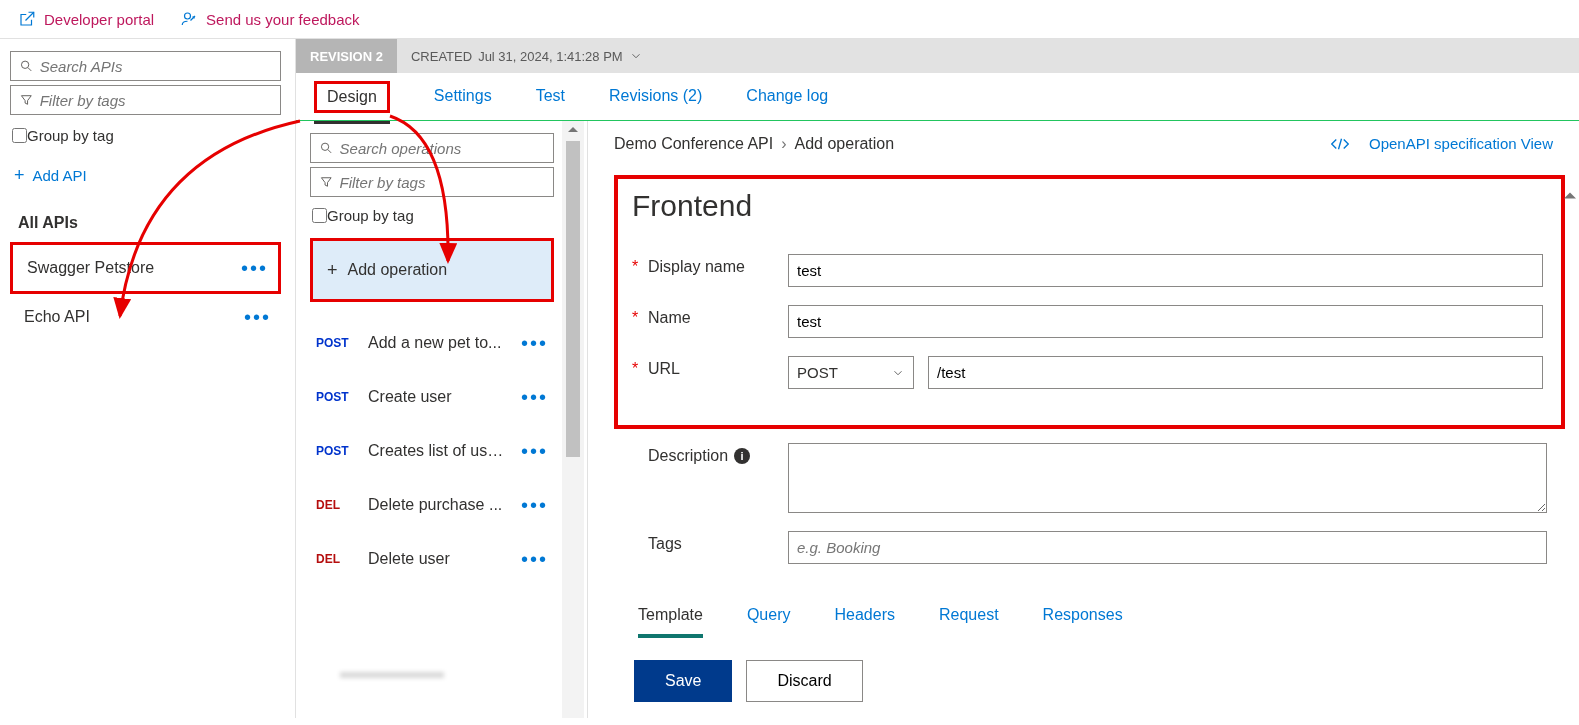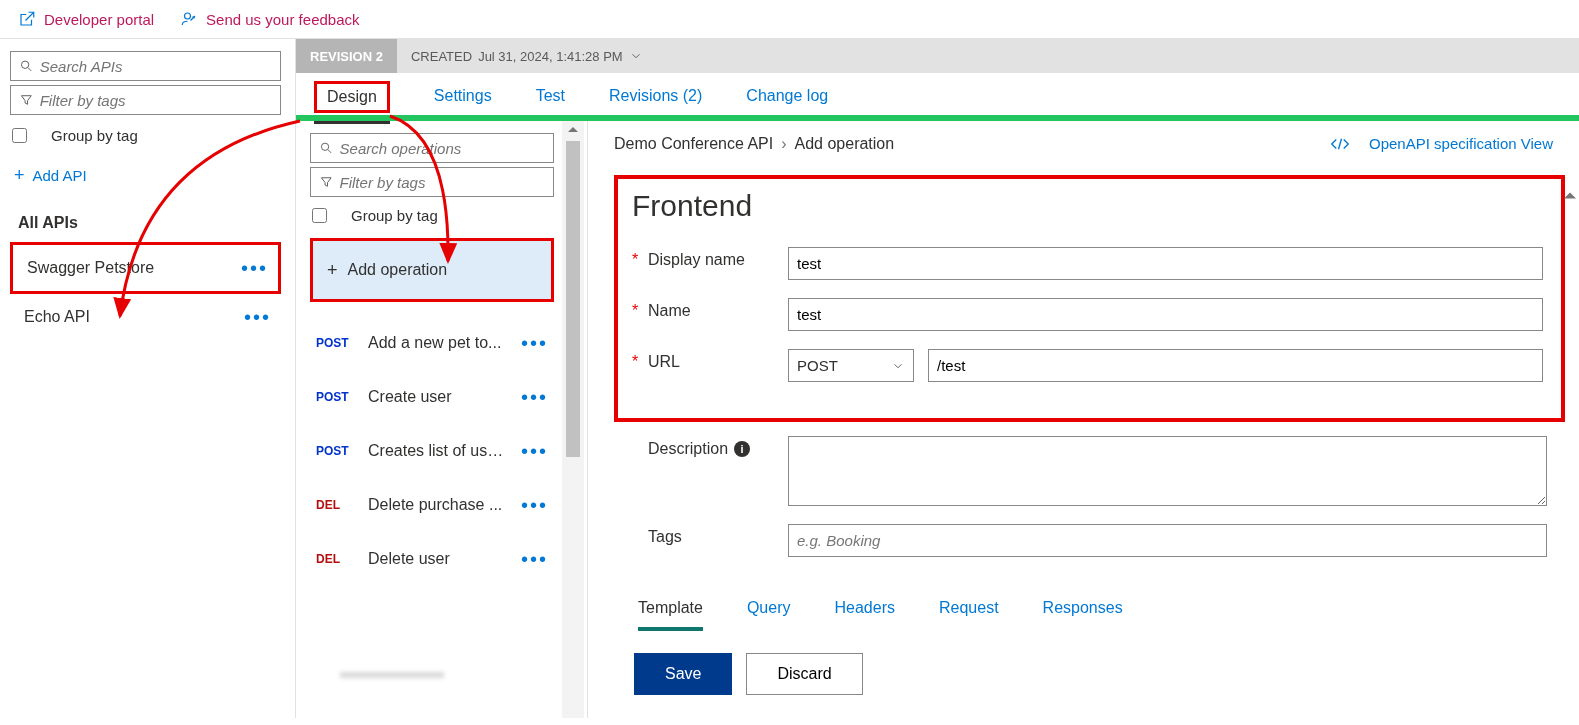--- a/index.html
+++ b/index.html
@@ -10,40 +10,40 @@
 .topbar a { color: #be185d; text-decoration: none; display: flex; align-items: center; gap: 8px; font-size: 15px; }
 .topbar .sep { width: 6px; }
 .icon-svg { width: 18px; height: 18px; stroke: #0078d4; fill: none; stroke-width: 1.6; }
 
 
 .layout { display: flex; height: calc(100% - 46px); }
 .sidebar { width: 296px; border-right: 1px solid #e1e1e1; padding: 12px 14px 0 10px; }
 .searchbox { display: flex; align-items: center; border: 1px solid #8a8886; height: 30px; padding: 0 8px; margin-bottom: 4px; background:#fff; }
 .searchbox input { border: none; outline: none; font-style: italic; color: #605e5c; font-size: 15px; width: 100%; background: transparent; }
 .searchbox .sicon { width: 16px; height: 16px; stroke: #605e5c; fill: none; margin-right: 6px; stroke-width:1.6; }
-.checkbox-row { display: flex; align-items: center; gap: 24px; padding: 8px 2px 16px 2px; font-size: 15px; }
+.checkbox-row { display: flex; align-items: center; gap: 0; padding: 8px 2px 16px 2px; font-size: 15px; }
 .checkbox-row input { width: 15px; height: 15px; }
 .add-api { color: #0078d4; font-size: 15px; display:flex; align-items:center; gap:8px; padding: 6px 4px 24px 4px; cursor:pointer; }
 .plus { font-size: 18px; line-height: 1; }
 .all-apis { font-weight: 700; font-size: 16px; padding: 6px 4px 10px 8px; }
 .api-item { display:flex; justify-content:space-between; align-items:center; padding: 14px 10px 14px 14px; font-size:16px; cursor:pointer; }
 .api-item.highlight { border: 3px solid #e60000; }
 .dots { color:#0078d4; font-size:20px; letter-spacing:2px; cursor:pointer; line-height:0.5; }
 
 
 .main { flex: 1; display:flex; flex-direction:column; }
 
 
 .revbar { display:flex; align-items:center; background:#e2e2e2; height: 34px; }
 .revlabel { background:#b5b5b5; color:#fff; font-weight:700; font-size:13px; padding: 0 14px; height:100%; display:flex; align-items:center; }
 .revcreated { padding: 0 14px; color:#5a5a5a; font-size:13px; display:flex; align-items:center; gap:6px;}
 .chev { width:14px; height:14px; stroke:#5a5a5a; fill:none; stroke-width:1.6;}
 
 
-.tabs { display:flex; gap: 44px; padding: 14px 16px 0 18px; border-bottom:6px solid #22c55e; height:48px; align-items:flex-start; }
+.tabs { display:flex; gap: 44px; padding: 14px 16px 0 18px; border-bottom:1px solid #22c55e; height:48px; align-items:flex-start; }
 .tab { color:#0078d4; font-size:16px; cursor:pointer; padding-bottom:12px; }
 .tab.active { color:#323130; border: 3px solid #e60000; padding: 4px 10px; margin-top:-6px; border-bottom:3px solid #e60000; position:relative; }
 .tab.active::after { content:""; position:absolute; left:-3px; right:-3px; bottom:-14px; height:3px; background:#323130; }
 
 
 .split { display:flex; flex:1; min-height:0; }
 .opscol-wrap { width: 292px; border-right:1px solid #e1e1e1; display:flex; position:relative; }
 .opscol { width: 266px; padding: 10px 8px 0 14px; overflow:hidden; }
 .ops-scrollbar { width: 22px; background:#f3f3f3; display:flex; flex-direction:column; align-items:center; }
 .ops-scroll-arrow { height:18px; display:flex; align-items:center; justify-content:center; width:100%;}
@@ -70,21 +70,21 @@
 .opstabs-shadow { position:absolute; bottom:40px; left:44px; width:104px; height:6px; background:rgba(0,0,0,0.15); filter:blur(2px); }
 
 
 .details { flex:1; padding: 14px 14px 0 26px; position:relative; overflow:hidden; }
 .breadcrumb { font-size:16px; color:#323130; display:flex; align-items:center; gap:8px; }
 .breadcrumb .chv { color:#767676; }
 .openapi-link { position:absolute; top:14px; right:26px; color:#0078d4; font-size:15px; display:flex; align-items:center; gap:20px; cursor:pointer;}
 .code-icon { width:18px; height:14px; stroke:#0078d4; fill:none; stroke-width:1.8; }
 
 .frontend-box { border: 4px solid #e60000; margin-top: 22px; padding: 10px 18px 18px 14px; }
-.frontend-title { font-size: 30px; font-weight:400; margin-bottom: 24px; }
+.frontend-title { font-size: 30px; font-weight:400; margin-bottom: 31px; }
 
 .form-row { display:flex; align-items:flex-start; margin-bottom: 18px; }
 .req { color:#e60000; width:16px; font-size:16px; padding-top:4px; }
 .flabel { width: 140px; font-size:16px; padding-top:4px; display:flex; align-items:center; gap:6px;}
 .finput { flex:1; border:1px solid #8a8886; height:33px; padding: 0 8px; font-size:15px; outline:none; background:#fff; }
 .finput::placeholder { font-style: italic; color:#767676; }
 .url-row { display:flex; gap:14px; flex:1; }
 .select-box { width: 126px; border:1px solid #8a8886; height:33px; display:flex; align-items:center; justify-content:space-between; padding: 0 8px; font-size:15px; cursor:pointer; background:#fff;}
 .textarea { flex:1; border:1px solid #8a8886; height: 70px; resize: both; font-size:15px; padding:6px 8px; outline:none; font-family:inherit;}
 .info-icon { width:16px; height:16px; background:#323130; border-radius:50%; color:#fff; font-size:11px; font-weight:700; display:inline-flex; align-items:center; justify-content:center; }

